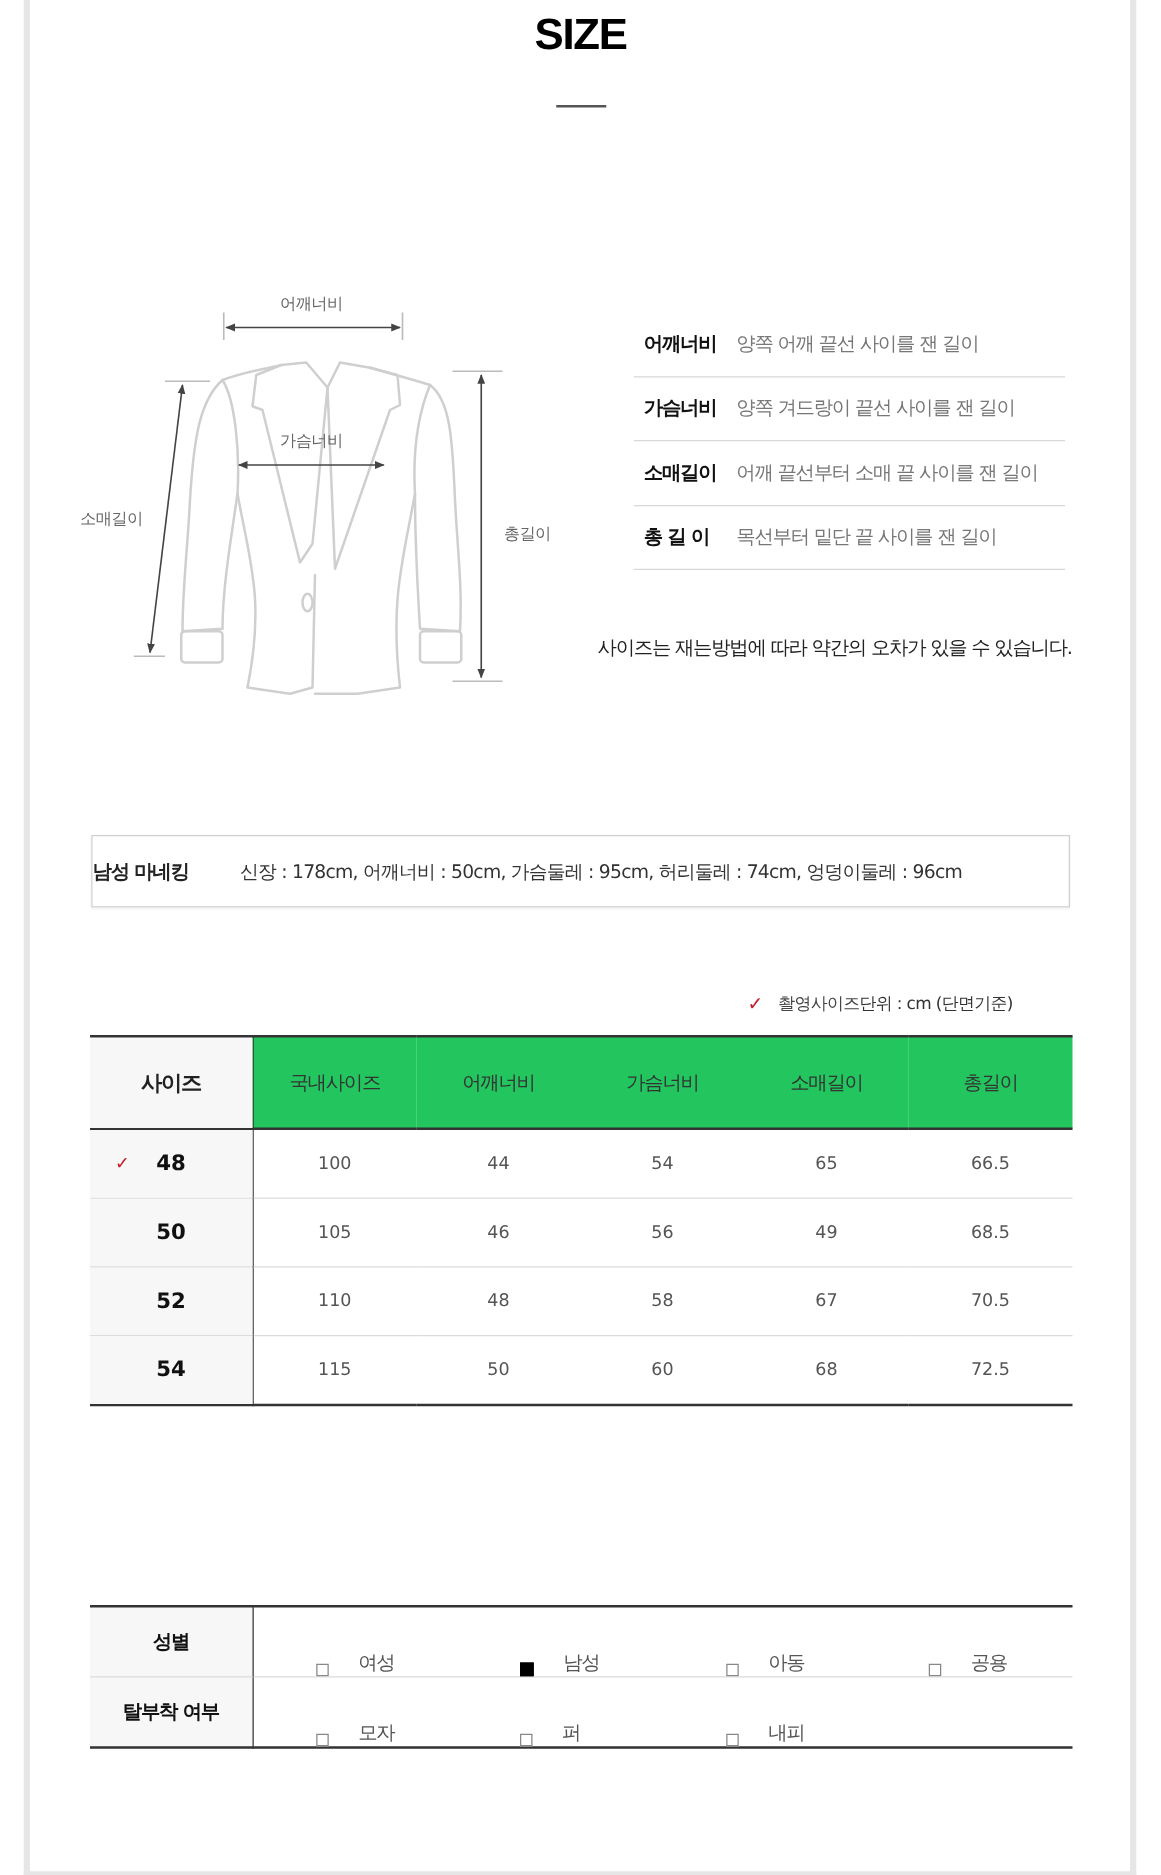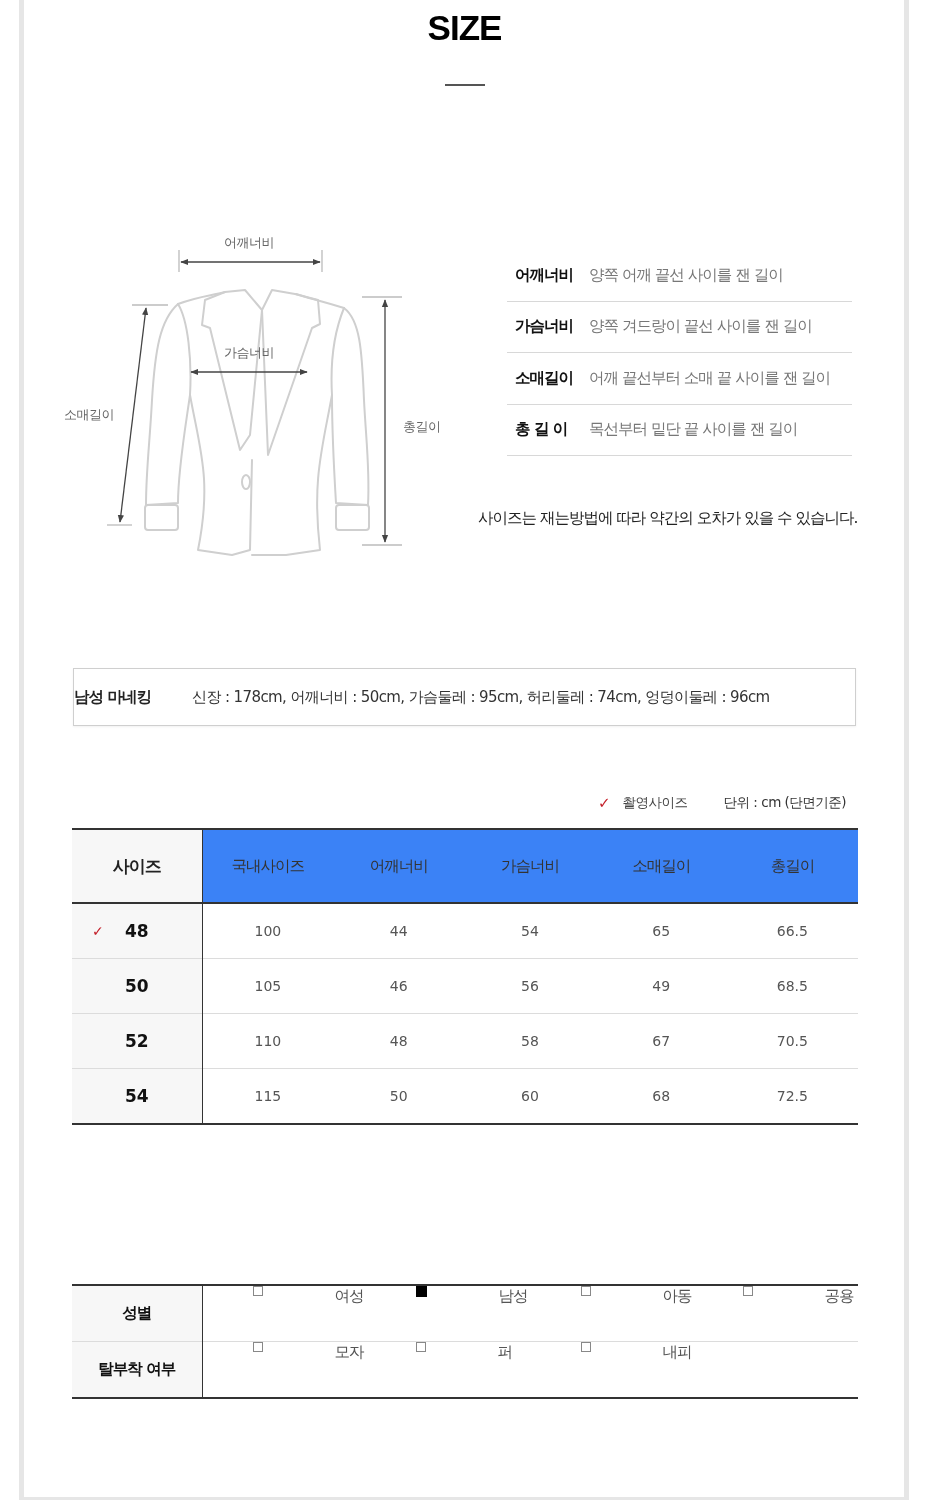--- a/index.html
+++ b/index.html
@@ -28,45 +28,45 @@
   
   .mannequin { position: absolute; left: 73px; top: 668px; width: 783px; height: 58px; border: 1px solid #cfcfcf;
                display: flex; align-items: center; box-shadow: 0 1px 2px rgba(0,0,0,0.06); }
   .mq-label { width: 118px; font-weight: 700; font-size: 15.5px; color: #222; letter-spacing: -1px; white-space: nowrap; }
   .mq-value { font-size: 15px; color: #333; letter-spacing: -0.6px; white-space: nowrap; }
 
   
   .legend { position: absolute; top: 794px; left: 598px; display: flex; align-items: center; white-space: nowrap; }
   .legend .check { color: #c4202a; font-size: 15px; margin-right: 12px; font-weight: 700; }
   .legend .lg-text { font-size: 13.5px; color: #444; letter-spacing: -0.5px; }
-  .legend .unit { margin-left: 36px; font-size: 13.5px; color: #333; letter-spacing: -0.5px; }
+  .legend .unit { font-size: 13.5px; color: #333; letter-spacing: -0.5px; }
 
   
   .size-table { position: absolute; left: 72px; top: 828px; width: 786px; border-collapse: collapse; table-layout: fixed; }
   .size-table th, .size-table td { text-align: center; vertical-align: middle; }
-  .size-table thead tr { height: 74px; background: #3b82f6; }
+  .size-table thead tr { height: 74px; background: #22c55e; }
   .size-table thead th { font-weight: 400; font-size: 15.5px; color: #333; letter-spacing: -1px; }
   .size-table thead th.first { font-weight: 700; color: #222; }
   .size-table { border-top: 2px solid #333; border-bottom: 2px solid #333; }
   .size-table thead tr { border-bottom: 2px solid #333; }
   .size-table tbody tr { height: 55.3px; border-bottom: 1px solid #dcdcdc; }
   .size-table tbody tr:last-child { border-bottom: none; }
   .size-table .col-first { width: 130px; background: #f7f7f7; border-right: 1.5px solid #333; font-weight: 700; font-size: 17px; color: #111; position: relative; }
   .size-table td { font-size: 14px; color: #555; }
   .row-check { position: absolute; left: 20px; top: 50%; transform: translateY(-50%); color: #c4202a; font-size: 14px; font-weight: 700; }
 
   
   .attr-table { position: absolute; left: 72px; top: 1284px; width: 786px; border-collapse: collapse; table-layout: fixed;
                 border-top: 2px solid #333; border-bottom: 2px solid #333; }
   .attr-table tr { height: 55.5px; border-bottom: 1px solid #dcdcdc; }
   .attr-table tr:last-child { border-bottom: none; }
   .attr-table th { width: 130px; background: #f7f7f7; border-right: 1.5px solid #333; font-weight: 700; font-size: 15.5px; color: #111; letter-spacing: -1px; white-space: nowrap; }
   .attr-table td { position: relative; padding: 0; }
   .opts { position: relative; height: 55px; }
-  .opt { position: absolute; top: 0; height: 55px; display: flex; align-items: flex-start; white-space: nowrap; gap: 48px; }
+  .opt { position: absolute; top: 0; height: 55px; display: flex; align-items: flex-end; white-space: nowrap; }
   .box { width: 10px; height: 10px; border: 1px solid #888; background: #fff; margin-right: 24px; display: inline-block; }
   .box.on { background: #000; border-color: #000; width: 11px; height: 11px; }
   .opt-label { font-size: 15.5px; color: #555; letter-spacing: -1px; }
 </style>
 </head>
 <body>
 
 <div class="edge-left"></div>
 <div class="edge-right"></div>
 <div class="edge-bottom"></div>

